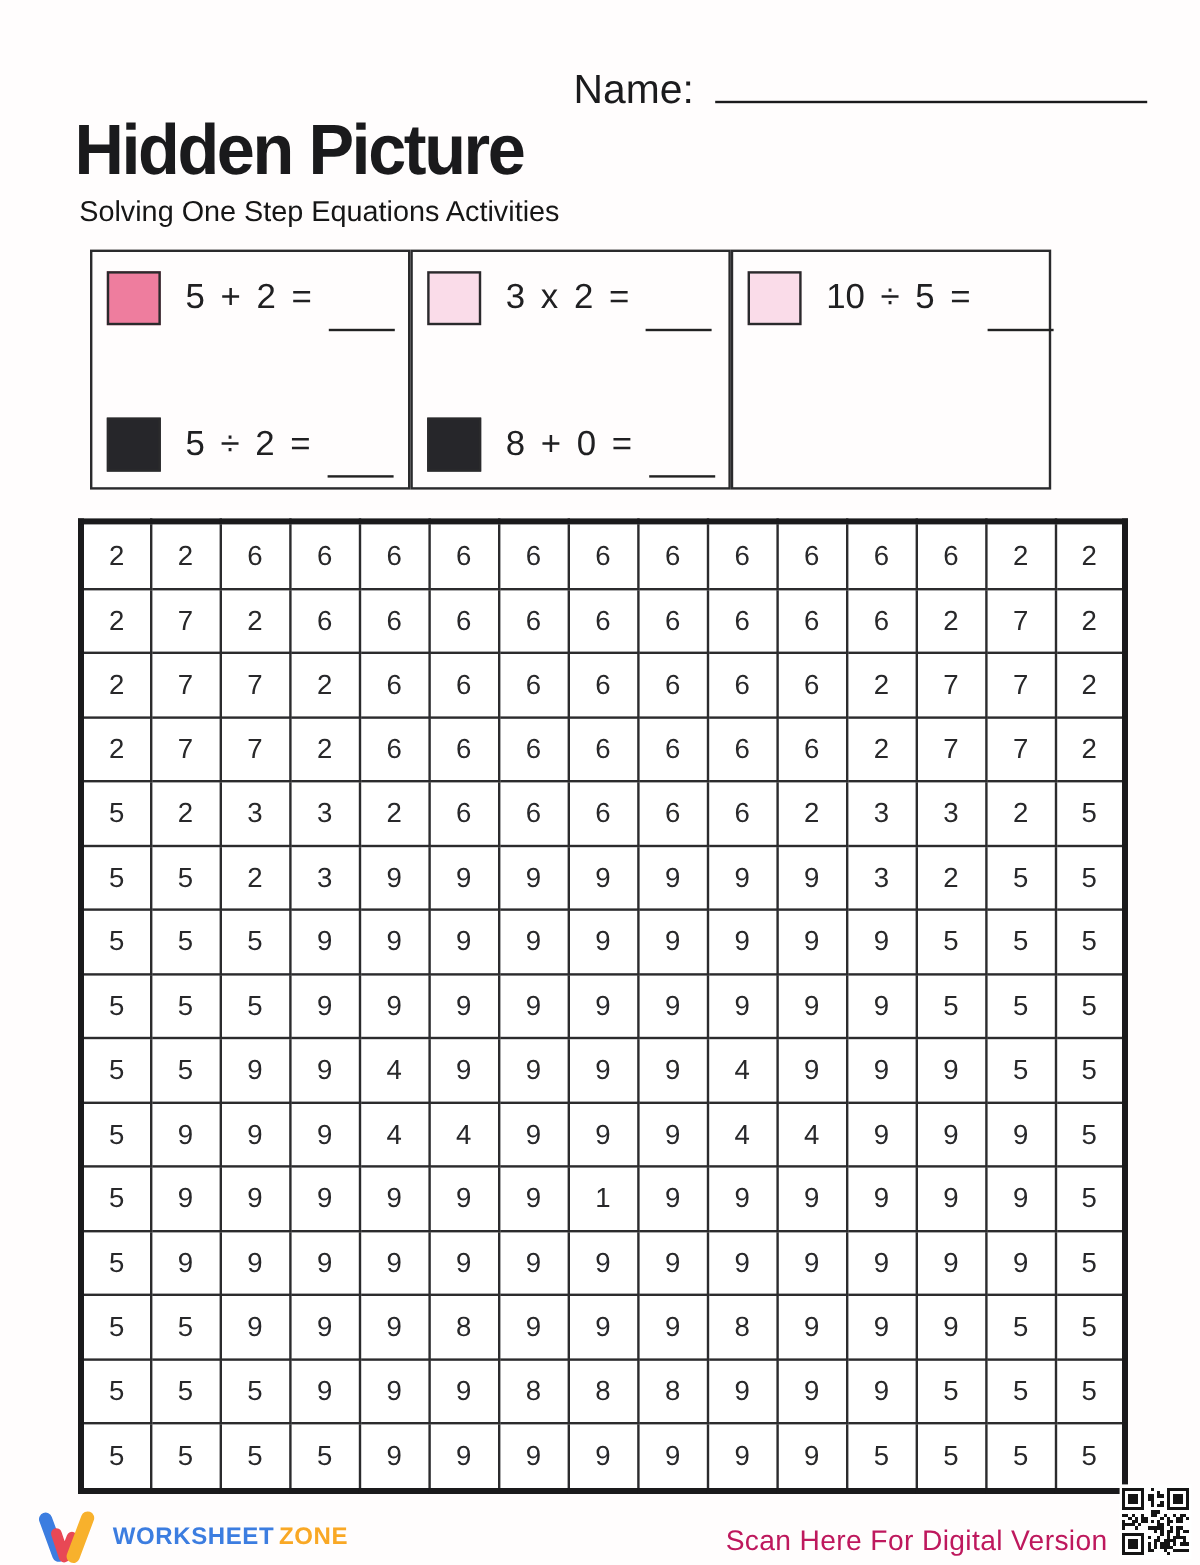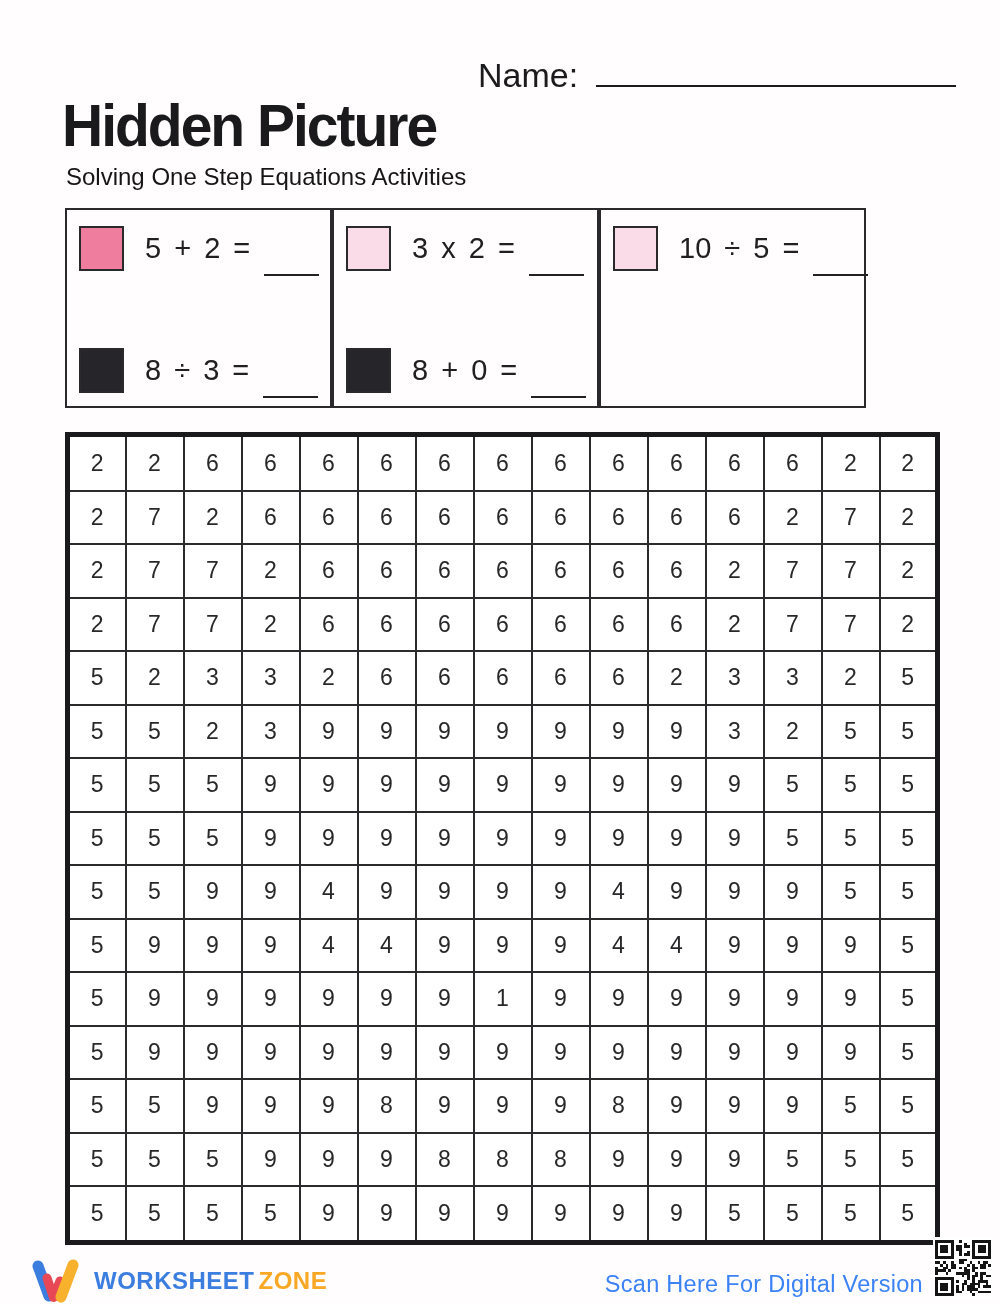--- a/index.html
+++ b/index.html
@@ -21,21 +21,21 @@
   .title {
     position:absolute; left:62px; top:92px;
     font-size:57px; font-weight:900; letter-spacing:-2px; color:#1a1a1c;
     transform:scaleY(1.04);
   }
   .subtitle { position:absolute; left:66px; top:163px; font-size:24px; color:#161616; }
 
   
   .key-boxes {
     position:absolute; left:65px; top:208px; width:820px; height:200px;
-    display:flex; justify-content:flex-start;
+    display:flex; justify-content:center;
   }
   .key-box {
     width:267px; height:200px; border:2px solid #2a2a2c; background:transparent;
     padding:15px 12px 13px 12px;
     display:flex; flex-direction:column; justify-content:space-between;
   }
   .key-entry { display:flex; align-items:center; height:46px; }
   .swatch { width:45px; height:45px; border:2.5px solid #2a2a2c; flex:0 0 auto; }
   .equation { font-size:29px; color:#202022; margin-left:21px; white-space:nowrap; word-spacing:5px; }
   .blank { flex:1 1 auto; margin-left:14px; margin-right:2px; border-bottom:2.5px solid #222; align-self:flex-end; margin-bottom:-5px; min-width:55px; }
@@ -50,25 +50,25 @@
   table.number-grid td {
     border:2px solid #2b2b2d;
     text-align:center; vertical-align:middle;
     font-size:23px; color:#28282a;
     width:58px;
   }
 
   
   .footer-logo { position:absolute; left:28px; top:1258px; display:flex; align-items:center; }
   .logo-mark { width:56px; height:46px; }
-  .logo-text { margin-left:10px; font-weight:bold; font-size:24px; letter-spacing:0.5px; white-space:nowrap; }
+  .logo-text { margin-left:10px; font-weight:bold; font-size:20px; letter-spacing:0.5px; white-space:nowrap; }
   .logo-text .part1 { color:#3c7de0; }
   .logo-text .part2 { color:#f9a825; margin-left:4px; }
 
-  .scan-text { position:absolute; top:1271px; right:77px; font-size:23.5px; color:#3b82f6; letter-spacing:0.3px; }
+  .scan-text { position:absolute; top:1271px; right:77px; font-size:23.5px; color:#be185d; letter-spacing:0.3px; }
   .qr-box { position:absolute; left:933px; top:1237px; width:60px; height:62px; background:#ffffff; padding:2px; }
   .qr-box svg { width:100%; height:100%; fill:#141414; shape-rendering:crispEdges; }
 </style>
 </head>
 <body>
 
 <div class="name-row">
   <span class="name-label">Name:</span>
   <span class="name-line"></span>
 </div>
@@ -78,21 +78,21 @@
 
 <div class="key-boxes">
   <div class="key-box">
       <div class="key-entry">
         <span class="swatch" style="background: rgb(238, 125, 158);"></span>
         <span class="equation">5 + 2 =</span>
         <span class="blank"></span>
       </div>
       <div class="key-entry">
         <span class="swatch" style="background: rgb(38, 38, 42);"></span>
-        <span class="equation">8 ÷ 3 =</span>
+        <span class="equation">5 ÷ 2 =</span>
         <span class="blank"></span>
       </div>
     </div>
   <div class="key-box">
       <div class="key-entry">
         <span class="swatch" style="background: rgb(250, 220, 233);"></span>
         <span class="equation">3 x 2 =</span>
         <span class="blank"></span>
       </div>
       <div class="key-entry">

